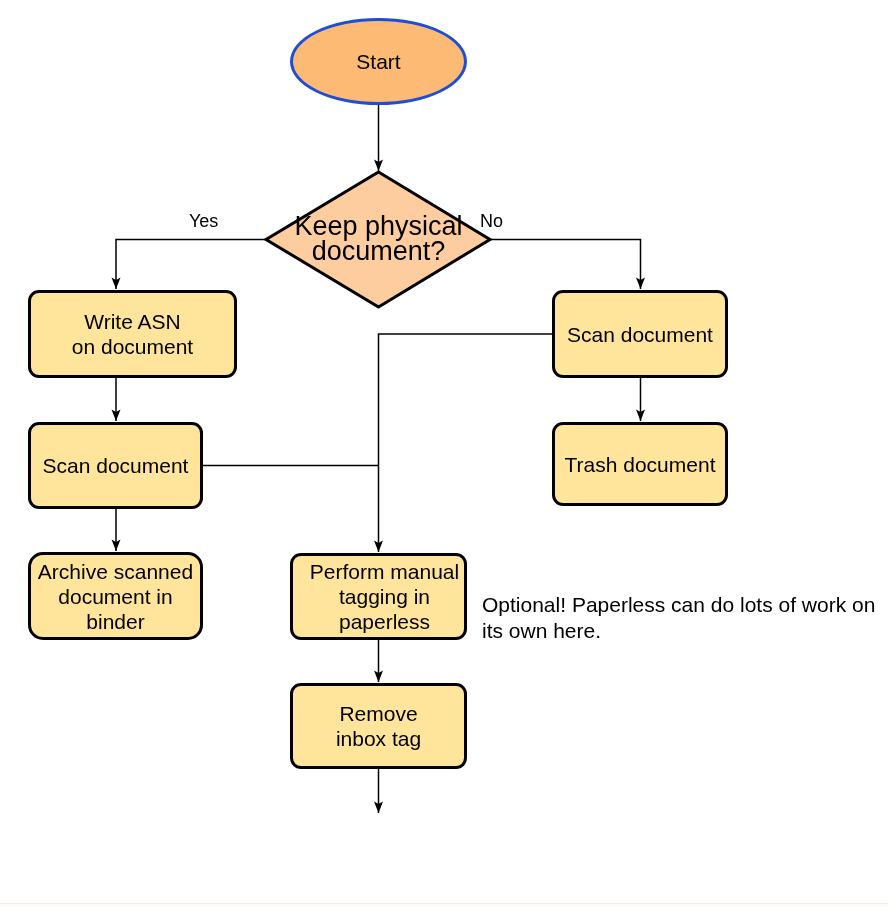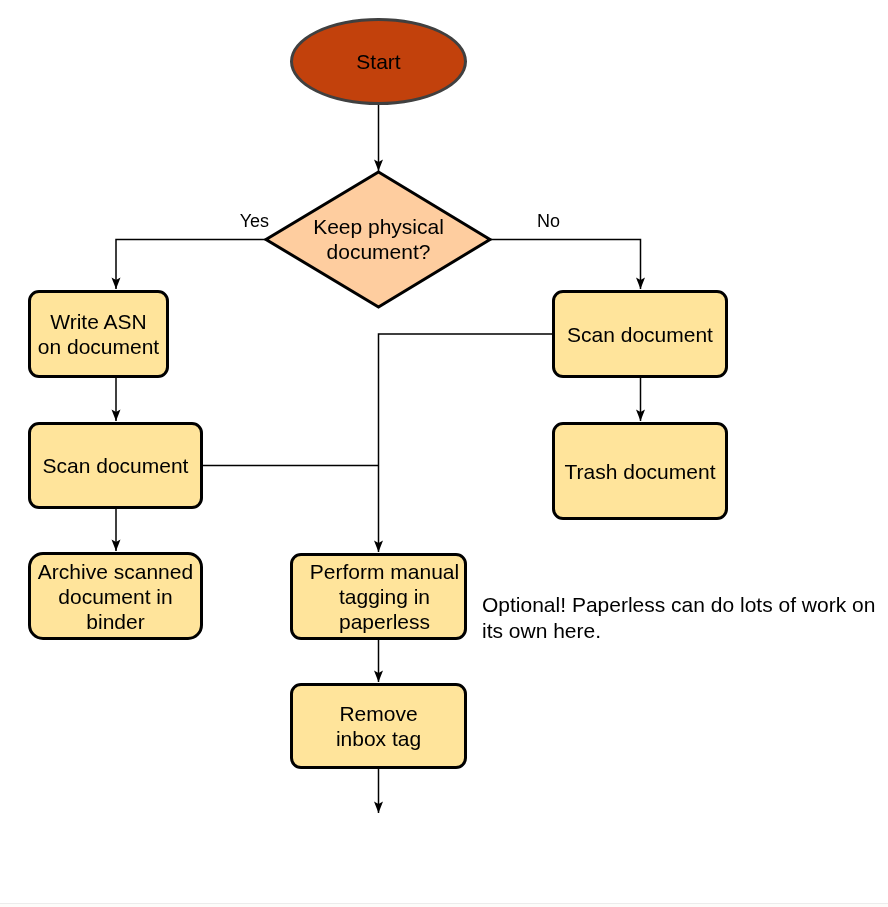--- a/index.html
+++ b/index.html
@@ -32,49 +32,49 @@
     font-size: 21px;
     line-height: 25px;
     white-space: pre-line;
   }
   .process {
     background: #FFE49B;
     border: 3px solid #000000;
     border-radius: 11px;
   }
   .terminator {
-    background: #c2410c;
-    border: 3px solid #404040;
+    background: #fdba74;
+    border: 3px solid #1d4ed8;
     border-radius: 50%;
   }
   .decision-label {
     position: absolute;
     left: 268px;
     top: 214px;
     width: 221px;
     text-align: center;
-    font-size: 21px;
+    font-size: 27px;
     line-height: 25px;
     color: #000000;
     white-space: pre-line;
   }
   #n-start   { left: 290px; top: 18px;  width: 177px; height: 87px; }
-  #n-write   { left: 28px;  top: 290px; width: 141px; height: 88px; }
+  #n-write   { left: 28px;  top: 290px; width: 209px; height: 88px; }
   #n-scan-l  { left: 28px;  top: 422px; width: 175px; height: 87px; }
   #n-archive { left: 28px;  top: 552px; width: 175px; height: 88px; border-radius: 15px; }
   #n-scan-r  { left: 552px; top: 290px; width: 176px; height: 88px; }
-  #n-trash   { left: 552px; top: 422px; width: 176px; height: 98px; text-align: center; }
+  #n-trash   { left: 552px; top: 422px; width: 176px; height: 84px; text-align: center; }
   #n-perform { left: 290px; top: 553px; width: 177px; height: 87px; padding-left: 12px; }
   #n-remove  { left: 290px; top: 683px; width: 177px; height: 86px; }
   #n-end     { left: 288px; top: 814px; width: 182px; height: 86px; }
   .edge-label {
     position: absolute;
     width: 80px;
     top: 210px;
-    text-align: right;
+    text-align: left;
     font-size: 18px;
     line-height: 22px;
     color: #000000;
   }
   #lbl-yes { left: 189px; }
   #lbl-no  { left: 480px; }
   .note {
     position: absolute;
     left: 482px;
     top: 592px;

